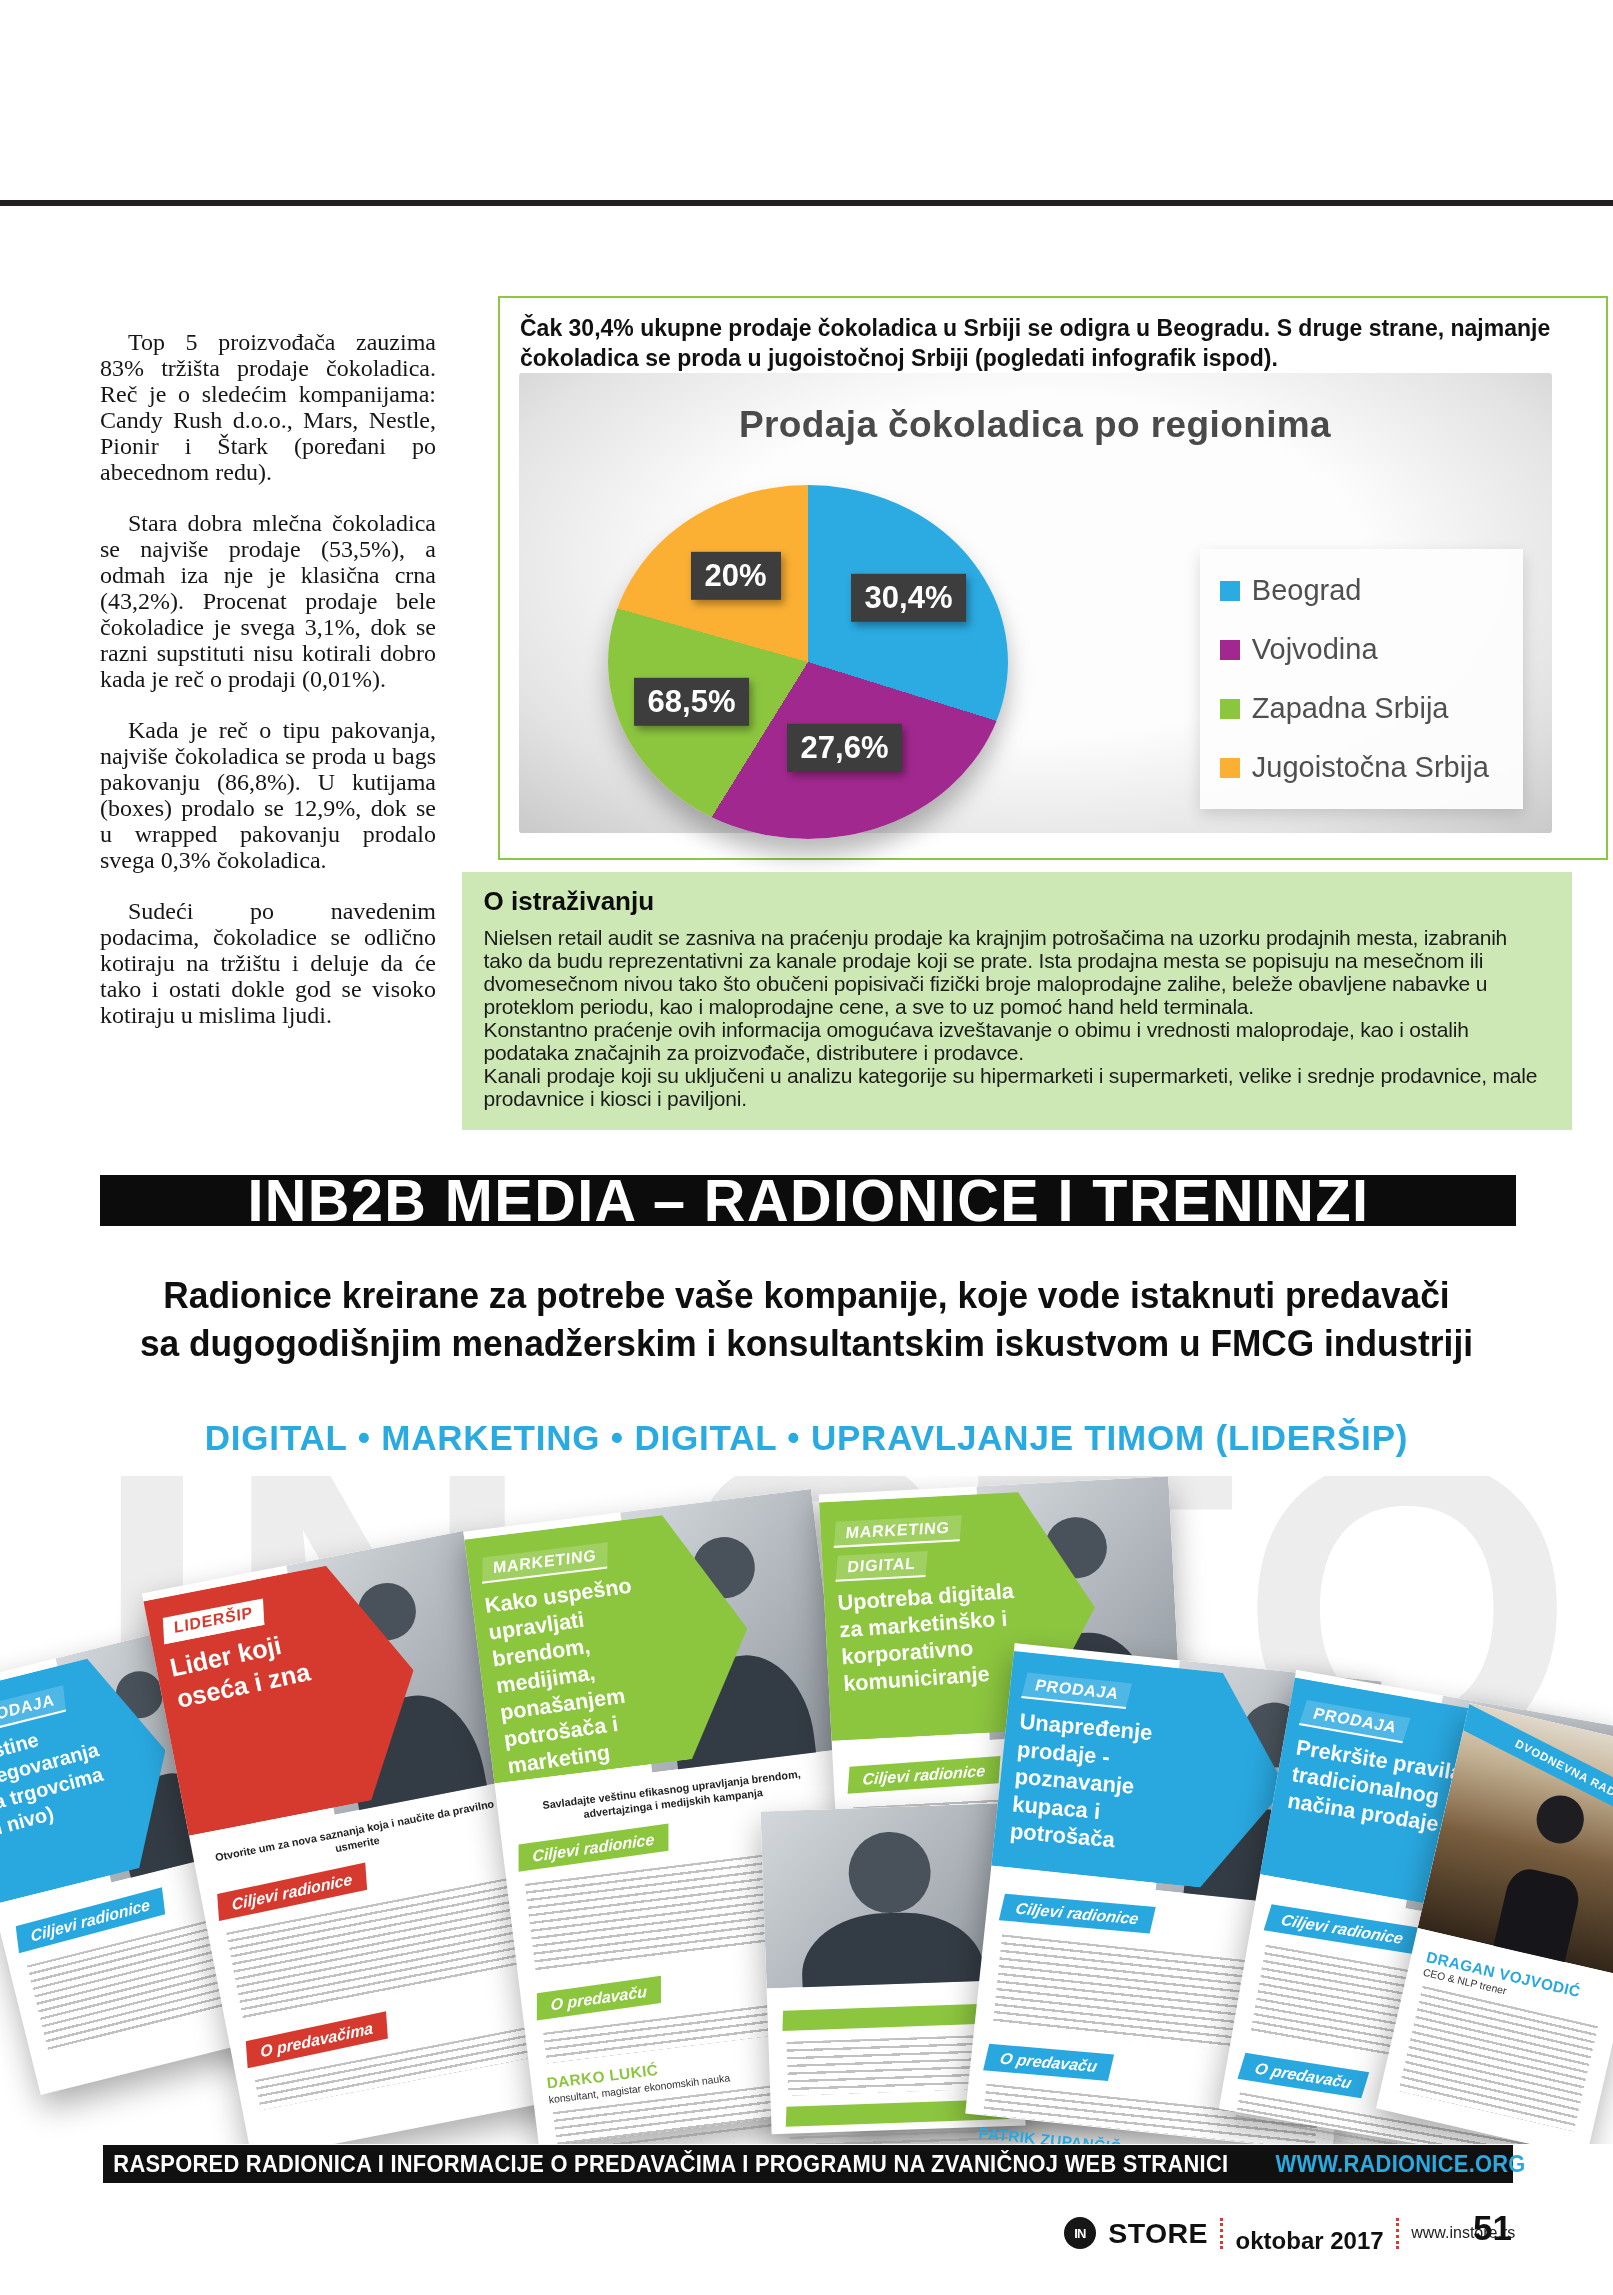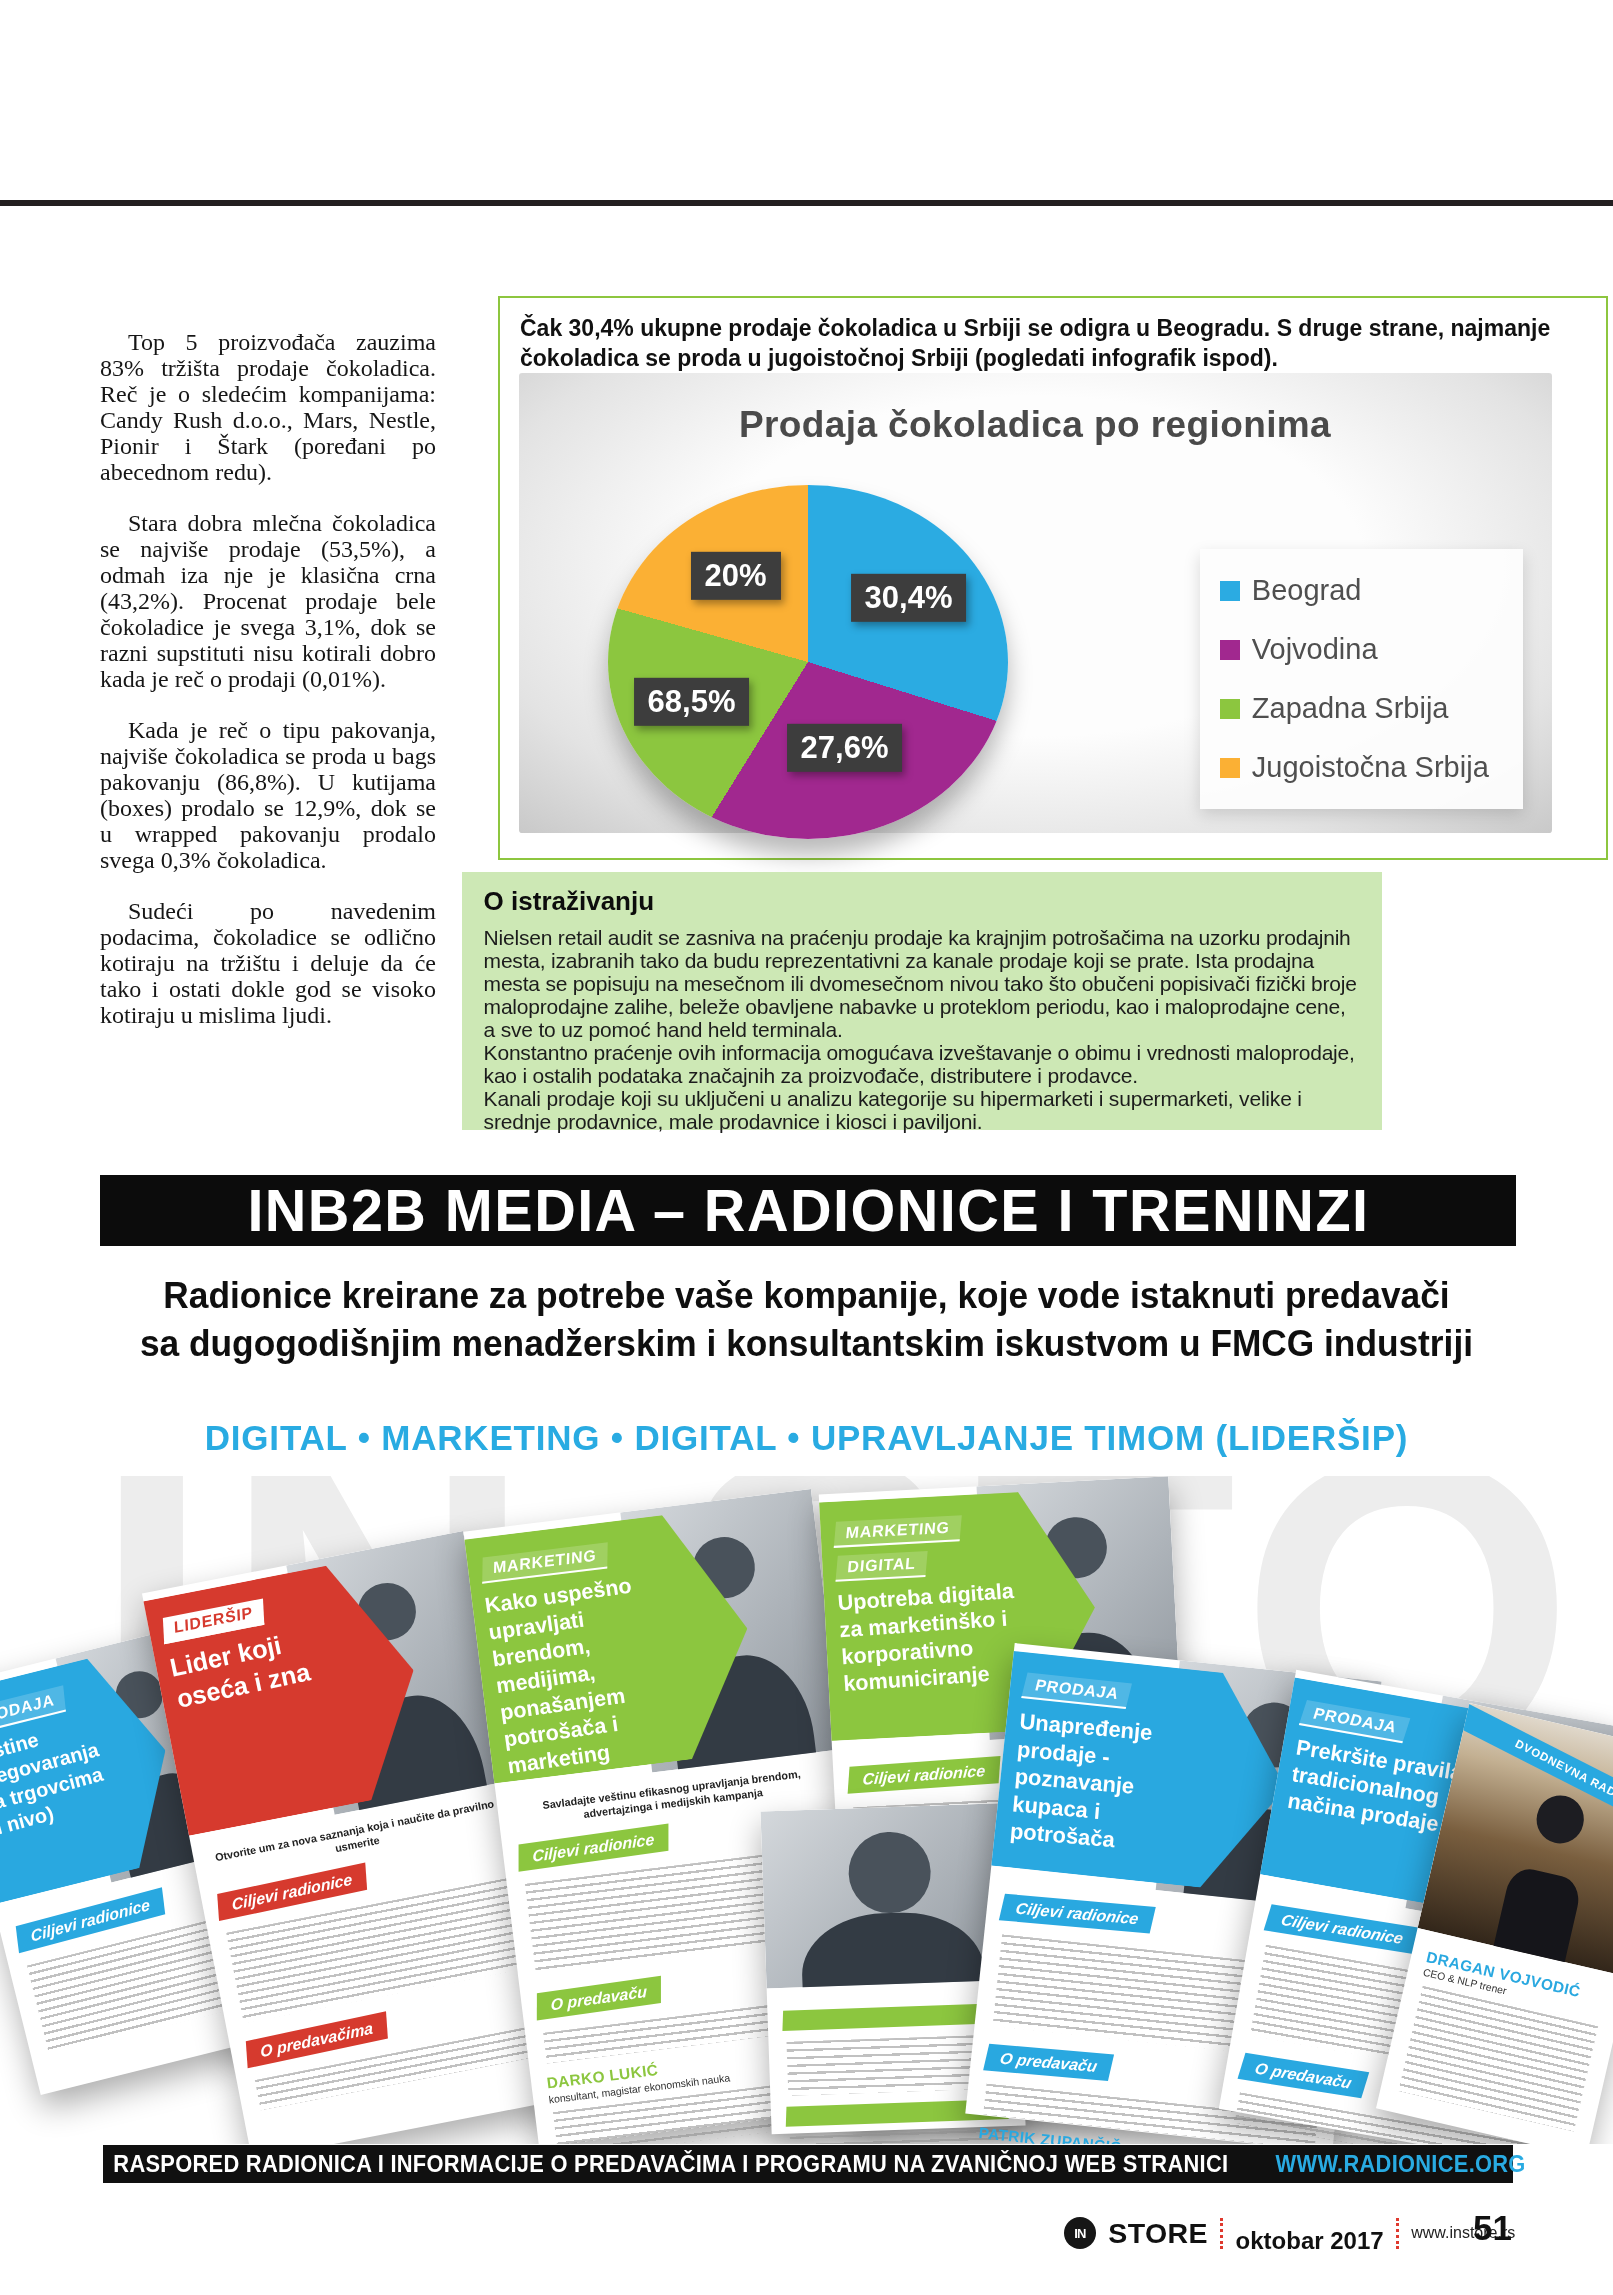--- a/index.html
+++ b/index.html
@@ -28,27 +28,27 @@
   .pie-label{position:absolute;transform:translate(-50%,-50%);background:#3d3d3d;color:#fff;
              font-size:31px;font-weight:bold;padding:6.2px 14px;white-space:nowrap;
              box-shadow:3.1px 4.6px 7.7px rgba(0,0,0,.35);}
   .legend{position:absolute;right:29px;top:176px;width:283px;display:flex;flex-direction:column;
           gap:26px;background:rgba(253,253,253,.95);padding:25px 20px;
           box-shadow:0 6.2px 15.4px rgba(0,0,0,.15);}
   .legend-item{display:flex;align-items:center;gap:12.3px;font-size:29px;color:#4f4f4f;}
   .legend-swatch{width:20px;height:20px;flex:0 0 20px;}
 
   
-  .research-box{position:absolute;left:462px;top:872px;width:920px;height:258px;
+  .research-box{position:absolute;left:462px;top:872px;width:1110px;height:258px;
                 background:#cde8b5;box-sizing:border-box;padding:14px 21.6px;}
   .research-box h3{margin:0 0 9.2px 0;font-size:26px;color:#0d0d0d;}
   .research-box p{margin:0;font-size:21px;line-height:23px;color:#1c1c1c;letter-spacing:-0.2px;}
 
   
-  .banner{position:absolute;left:100px;top:1175px;width:1416px;height:71px;background:#0c0c0c;
+  .banner{position:absolute;left:100px;top:1175px;width:1416px;height:51px;background:#0c0c0c;
           display:flex;align-items:center;justify-content:center;}
   .banner span{color:#fff;font-size:60px;font-weight:bold;letter-spacing:1.5px;transform:scaleX(.96);white-space:nowrap;}
   .subtitle{position:absolute;left:0;top:1272px;width:1613px;text-align:center;
             font-size:36px;line-height:48px;font-weight:bold;color:#0f0f0f;}
   .subtitle div{transform:scaleX(.98);}
   .categories{position:absolute;left:0;top:1418px;width:1613px;text-align:center;
               font-size:35px;font-weight:bold;color:#29abe2;letter-spacing:0.8px;}
 
   
   .collage{position:absolute;left:0;top:1476px;width:1613px;height:668px;overflow:hidden;background:#fff;}

